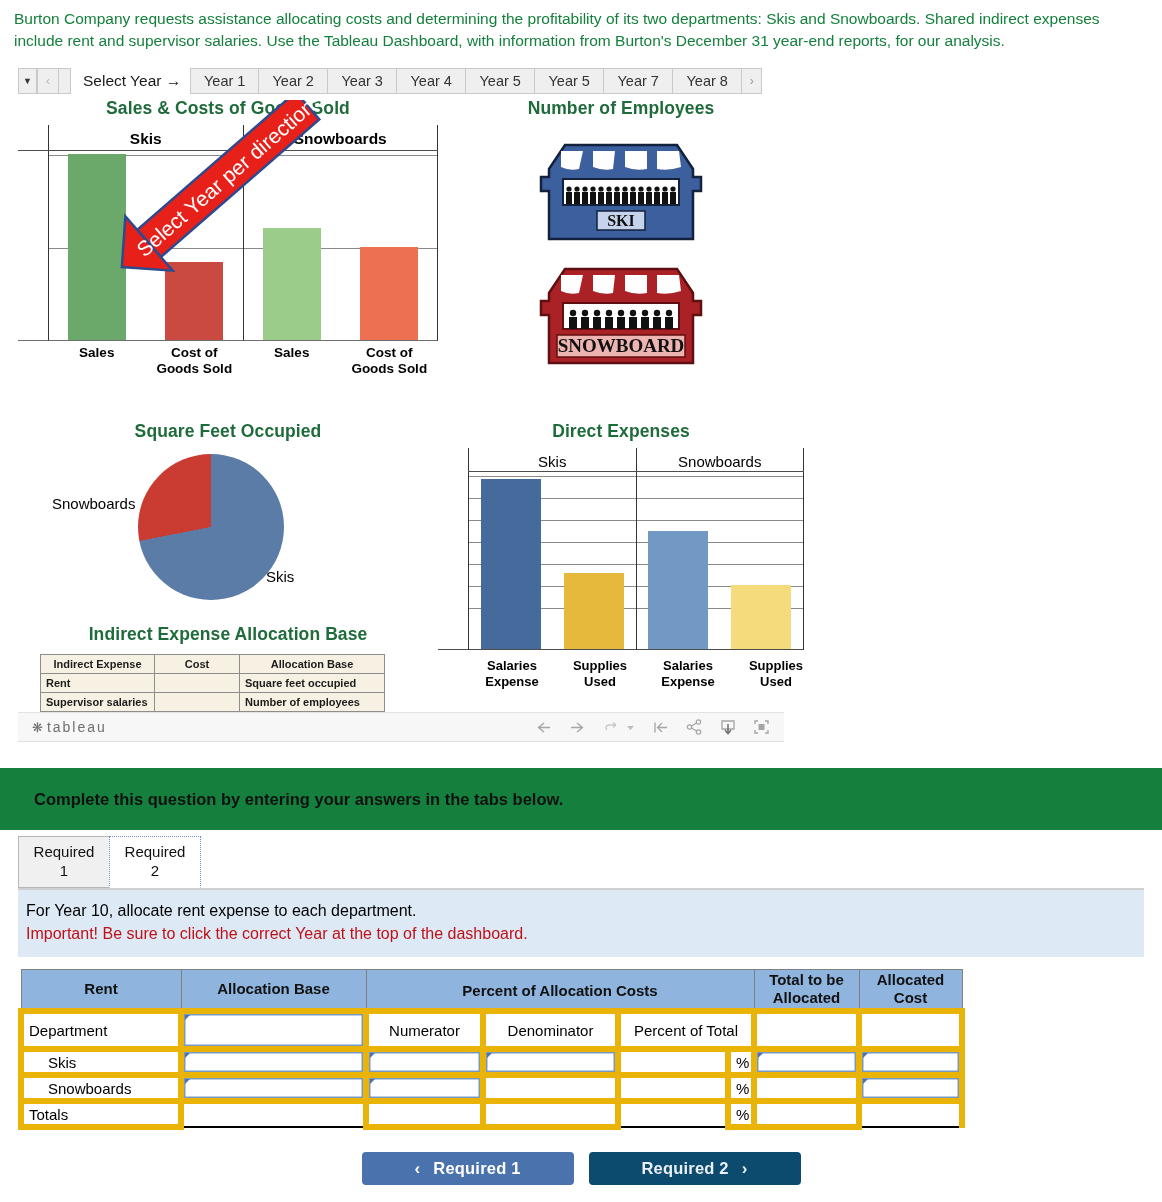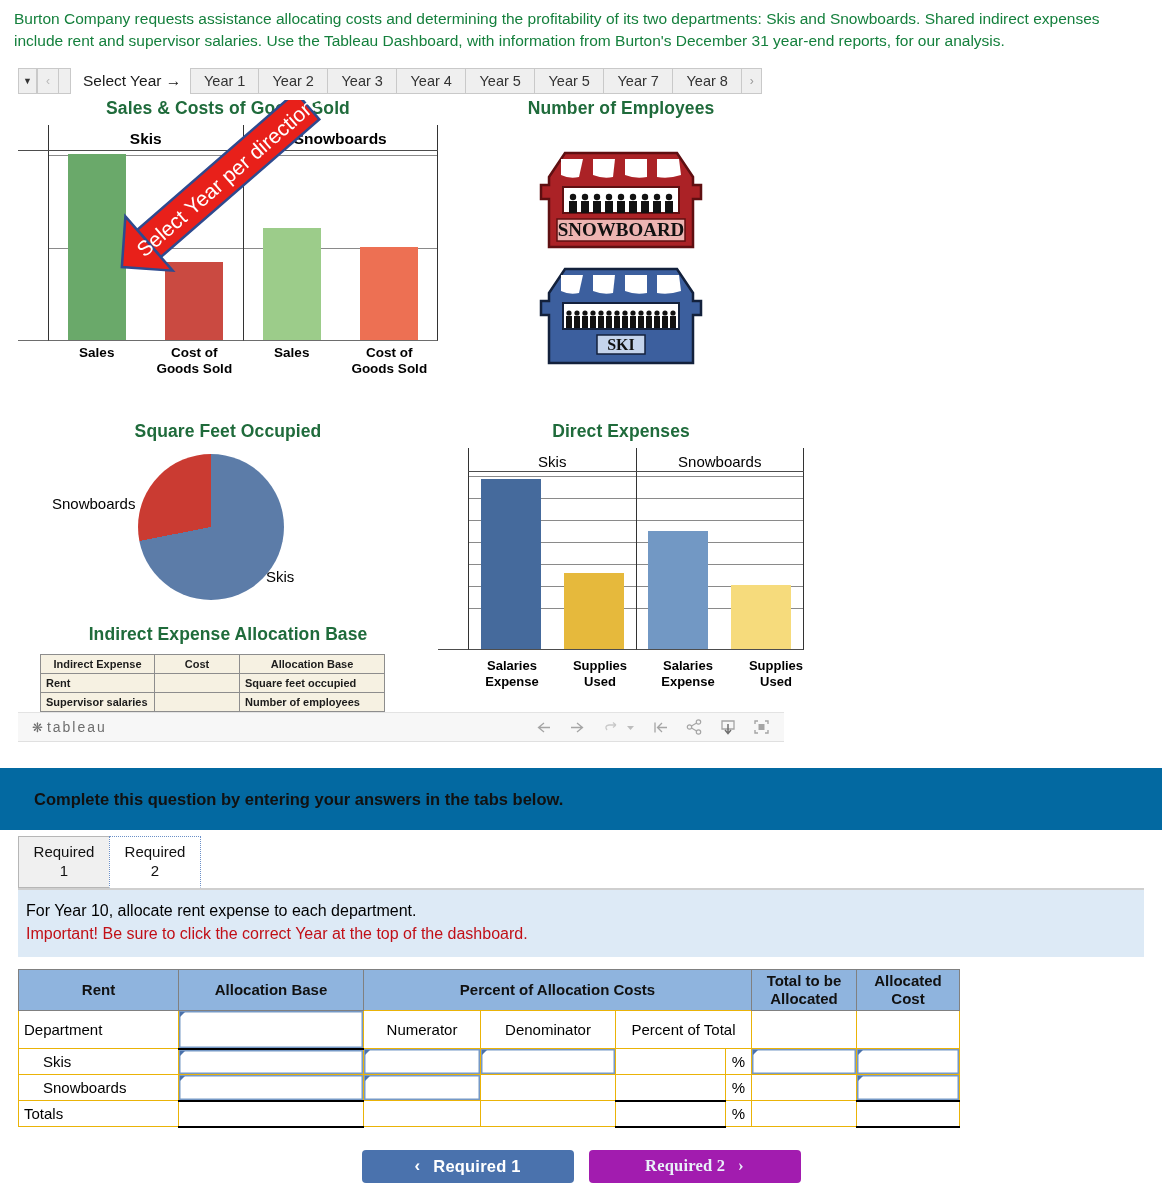--- a/index.html
+++ b/index.html
@@ -151,21 +151,21 @@
     background: #f7f7f7; border-top: 1px solid #e3e3e3; border-bottom: 1px solid #e0e0e0;
     display: flex; align-items: center; justify-content: space-between; padding: 0 14px;
   }
   .tb-logo { display: flex; align-items: center; color: #6e6e6e; font-size: 14px; letter-spacing: 2px; }
   .tb-logo .mark { font-size: 13px; margin-right: 2px; }
   .tb-icons { display: flex; align-items: center; gap: 17px; color: #a5a5a5; }
   .tb-ico { display: flex; align-items: center; }
 
   
   .q-band {
-    margin-top: 26px; background: #0369a1; height: 62px;
+    margin-top: 26px; background: #15803d; height: 62px;
     display: flex; align-items: center; padding-left: 34px;
     font-size: 16.5px; font-weight: bold; color: #111;
   }
   .tabs { display: flex; margin: 6px 0 0 18px; align-items: flex-end; }
   .tab {
     width: 92px; height: 52px; font-size: 15px; text-align: center;
     display: flex; align-items: center; justify-content: center; line-height: 1.25;
     border: 1px solid #b6b6b6; background: #f0f0f0; color: #111; margin-right: -1px;
   }
   .tab.active { background: #fff; border: 1px dotted #6b8fc7; border-bottom-color: #fff; }
@@ -179,40 +179,40 @@
 
   
   .ans {
     border-collapse: collapse; margin: 12px 0 0 18px; width: 941px;
     font-size: 15px; table-layout: fixed;
   }
   .ans th {
     background: #8fb4de; border: 1px solid #808080; font-weight: bold;
     text-align: center; height: 41px; color: #111; font-size: 15px; line-height: 1.2;
   }
-  .ans td { border: 1px solid #eab308; height: 26px; padding: 0 5px; }
+  .ans td { border: 6px solid #eab308; height: 26px; padding: 0 5px; }
   .ans td.lbl { font-size: 15px; }
   .ans td.lbl.ind { padding-left: 24px; }
   .ans td.dept { height: 38px; }
   .inp { position: relative; background: #fff; box-shadow: inset 0 0 0 1.5px #7699c6; }
   .inp::after {
     content: ""; position: absolute; left: 1px; top: 1px;
     border-left: 5px solid #4b72ab; border-bottom: 5px solid transparent;
   }
   .under-black { border-bottom: 2.5px solid #000 !important; }
   .pct { width: 26px; text-align: center; font-size: 15px; padding: 0; }
 
   .navbtns { display: flex; justify-content: center; gap: 15px; margin: 22px 0 16px 0; }
   .navbtn {
     border-radius: 4px; height: 33px; min-width: 212px;
     display: flex; align-items: center; justify-content: center; gap: 13px;
     font-size: 16.5px; font-weight: bold; letter-spacing: .2px;
   }
   .navbtn.primary { background: #4a72ad; color: #fff; }
-  .navbtn.disabled { background: #a21caf; color: #e9f0f8; font-family: Liberation Serif, serif; }
+  .navbtn.disabled { background: #0c4a6e; color: #e9f0f8; }
   .chev { font-size: 17px; font-weight: bold; }
 </style>
 </head>
 <body>
 
 <div class="page">
 
   <div class="intro">Burton Company requests assistance allocating costs and determining the profitability of its two departments: Skis and Snowboards. Shared indirect expenses include rent and supervisor salaries. Use the Tableau Dashboard, with information from Burton's December 31 year-end reports, for our analysis.</div>
 
   <div class="year-bar">
@@ -269,20 +269,90 @@
               <div class="lbl">Sales</div>
               <div class="lbl">Cost of Goods Sold</div>
             </div>
           </div>
         </div>
       </div>
 
       <div class="viz">
         <div class="viz-title">Number of Employees</div>
         <div class="emp-wrap">
+          <div class="shop">
+            <svg width="172" height="110" viewBox="0 0 172 110">
+              <path d="M14 30 L30 6 L142 6 L158 30 L158 38 L166 38 L166 52 L158 52 L158 100 L14 100 L14 52 L6 52 L6 38 L14 38 Z" fill="#3c5f9e" stroke="#13213c" stroke-width="2.5"></path>
+              <path d="M26 12 L48 12 L44 30 Q34 32 26 28 Z" fill="#fff"></path>
+              <path d="M58 12 L80 12 L78 30 Q68 32 58 28 Z" fill="#fff"></path>
+              <path d="M90 12 L112 12 L112 30 Q100 32 90 28 Z" fill="#fff"></path>
+              <path d="M122 12 L144 12 L146 28 Q134 32 122 30 Z" fill="#fff"></path>
+              <rect x="28" y="40" width="116" height="26" fill="#fff" stroke="#13213c" stroke-width="2"></rect>
+              <g fill="#111">
+                <g>
+                    <circle cx="34" cy="50" r="2.6"></circle>
+                    <rect x="31" y="53" width="6" height="12"></rect>
+                  </g>
+                <g>
+                    <circle cx="42" cy="50" r="2.6"></circle>
+                    <rect x="39" y="53" width="6" height="12"></rect>
+                  </g>
+                <g>
+                    <circle cx="50" cy="50" r="2.6"></circle>
+                    <rect x="47" y="53" width="6" height="12"></rect>
+                  </g>
+                <g>
+                    <circle cx="58" cy="50" r="2.6"></circle>
+                    <rect x="55" y="53" width="6" height="12"></rect>
+                  </g>
+                <g>
+                    <circle cx="66" cy="50" r="2.6"></circle>
+                    <rect x="63" y="53" width="6" height="12"></rect>
+                  </g>
+                <g>
+                    <circle cx="74" cy="50" r="2.6"></circle>
+                    <rect x="71" y="53" width="6" height="12"></rect>
+                  </g>
+                <g>
+                    <circle cx="82" cy="50" r="2.6"></circle>
+                    <rect x="79" y="53" width="6" height="12"></rect>
+                  </g>
+                <g>
+                    <circle cx="90" cy="50" r="2.6"></circle>
+                    <rect x="87" y="53" width="6" height="12"></rect>
+                  </g>
+                <g>
+                    <circle cx="98" cy="50" r="2.6"></circle>
+                    <rect x="95" y="53" width="6" height="12"></rect>
+                  </g>
+                <g>
+                    <circle cx="106" cy="50" r="2.6"></circle>
+                    <rect x="103" y="53" width="6" height="12"></rect>
+                  </g>
+                <g>
+                    <circle cx="114" cy="50" r="2.6"></circle>
+                    <rect x="111" y="53" width="6" height="12"></rect>
+                  </g>
+                <g>
+                    <circle cx="122" cy="50" r="2.6"></circle>
+                    <rect x="119" y="53" width="6" height="12"></rect>
+                  </g>
+                <g>
+                    <circle cx="130" cy="50" r="2.6"></circle>
+                    <rect x="127" y="53" width="6" height="12"></rect>
+                  </g>
+                <g>
+                    <circle cx="138" cy="50" r="2.6"></circle>
+                    <rect x="135" y="53" width="6" height="12"></rect>
+                  </g>
+              </g>
+              <rect x="62" y="72" width="48" height="19" fill="#c5d4ec" stroke="#13213c" stroke-width="1.5"></rect>
+              <text x="86" y="87" text-anchor="middle" font-family="Liberation Serif, serif" font-size="16" font-weight="bold" fill="#111">SKI</text>
+            </svg>
+          </div>
           <div class="shop" style="margin-top:14px;">
             <svg width="172" height="110" viewBox="0 0 172 110">
               <path d="M14 30 L30 6 L142 6 L158 30 L158 38 L166 38 L166 52 L158 52 L158 100 L14 100 L14 52 L6 52 L6 38 L14 38 Z" fill="#ab2226" stroke="#5f0f11" stroke-width="2.5"></path>
               <path d="M26 12 L48 12 L44 30 Q34 32 26 28 Z" fill="#fff"></path>
               <path d="M58 12 L80 12 L78 30 Q68 32 58 28 Z" fill="#fff"></path>
               <path d="M90 12 L112 12 L112 30 Q100 32 90 28 Z" fill="#fff"></path>
               <path d="M122 12 L144 12 L146 28 Q134 32 122 30 Z" fill="#fff"></path>
               <rect x="28" y="40" width="116" height="26" fill="#fff" stroke="#5f0f11" stroke-width="2"></rect>
               <g fill="#111">
                 <g>
@@ -317,90 +387,20 @@
                     <circle cx="122" cy="50" r="3.2"></circle>
                     <rect x="118" y="54" width="8" height="12"></rect>
                   </g>
                 <g>
                     <circle cx="134" cy="50" r="3.2"></circle>
                     <rect x="130" y="54" width="8" height="12"></rect>
                   </g>
               </g>
               <rect x="22" y="72" width="128" height="22" fill="#edb4b2" stroke="#5f0f11" stroke-width="1.5"></rect>
               <text x="86" y="89" text-anchor="middle" font-family="Liberation Serif, serif" font-size="19" font-weight="bold" fill="#111">SNOWBOARD</text>
-            </svg>
-          </div>
-          <div class="shop">
-            <svg width="172" height="110" viewBox="0 0 172 110">
-              <path d="M14 30 L30 6 L142 6 L158 30 L158 38 L166 38 L166 52 L158 52 L158 100 L14 100 L14 52 L6 52 L6 38 L14 38 Z" fill="#3c5f9e" stroke="#13213c" stroke-width="2.5"></path>
-              <path d="M26 12 L48 12 L44 30 Q34 32 26 28 Z" fill="#fff"></path>
-              <path d="M58 12 L80 12 L78 30 Q68 32 58 28 Z" fill="#fff"></path>
-              <path d="M90 12 L112 12 L112 30 Q100 32 90 28 Z" fill="#fff"></path>
-              <path d="M122 12 L144 12 L146 28 Q134 32 122 30 Z" fill="#fff"></path>
-              <rect x="28" y="40" width="116" height="26" fill="#fff" stroke="#13213c" stroke-width="2"></rect>
-              <g fill="#111">
-                <g>
-                    <circle cx="34" cy="50" r="2.6"></circle>
-                    <rect x="31" y="53" width="6" height="12"></rect>
-                  </g>
-                <g>
-                    <circle cx="42" cy="50" r="2.6"></circle>
-                    <rect x="39" y="53" width="6" height="12"></rect>
-                  </g>
-                <g>
-                    <circle cx="50" cy="50" r="2.6"></circle>
-                    <rect x="47" y="53" width="6" height="12"></rect>
-                  </g>
-                <g>
-                    <circle cx="58" cy="50" r="2.6"></circle>
-                    <rect x="55" y="53" width="6" height="12"></rect>
-                  </g>
-                <g>
-                    <circle cx="66" cy="50" r="2.6"></circle>
-                    <rect x="63" y="53" width="6" height="12"></rect>
-                  </g>
-                <g>
-                    <circle cx="74" cy="50" r="2.6"></circle>
-                    <rect x="71" y="53" width="6" height="12"></rect>
-                  </g>
-                <g>
-                    <circle cx="82" cy="50" r="2.6"></circle>
-                    <rect x="79" y="53" width="6" height="12"></rect>
-                  </g>
-                <g>
-                    <circle cx="90" cy="50" r="2.6"></circle>
-                    <rect x="87" y="53" width="6" height="12"></rect>
-                  </g>
-                <g>
-                    <circle cx="98" cy="50" r="2.6"></circle>
-                    <rect x="95" y="53" width="6" height="12"></rect>
-                  </g>
-                <g>
-                    <circle cx="106" cy="50" r="2.6"></circle>
-                    <rect x="103" y="53" width="6" height="12"></rect>
-                  </g>
-                <g>
-                    <circle cx="114" cy="50" r="2.6"></circle>
-                    <rect x="111" y="53" width="6" height="12"></rect>
-                  </g>
-                <g>
-                    <circle cx="122" cy="50" r="2.6"></circle>
-                    <rect x="119" y="53" width="6" height="12"></rect>
-                  </g>
-                <g>
-                    <circle cx="130" cy="50" r="2.6"></circle>
-                    <rect x="127" y="53" width="6" height="12"></rect>
-                  </g>
-                <g>
-                    <circle cx="138" cy="50" r="2.6"></circle>
-                    <rect x="135" y="53" width="6" height="12"></rect>
-                  </g>
-              </g>
-              <rect x="62" y="72" width="48" height="19" fill="#c5d4ec" stroke="#13213c" stroke-width="1.5"></rect>
-              <text x="86" y="87" text-anchor="middle" font-family="Liberation Serif, serif" font-size="16" font-weight="bold" fill="#111">SKI</text>
             </svg>
           </div>
         </div>
       </div>
 
       <div class="viz" style="margin-top:18px;">
         <div class="viz-title">Square Feet Occupied</div>
         <div class="pie-wrap">
           <div class="pie" style="background: conic-gradient(#5c7ca8 0deg 259deg, #ca3b32 259deg 360deg);"></div>
           <div class="pie-lbl snow">Snowboards</div>

